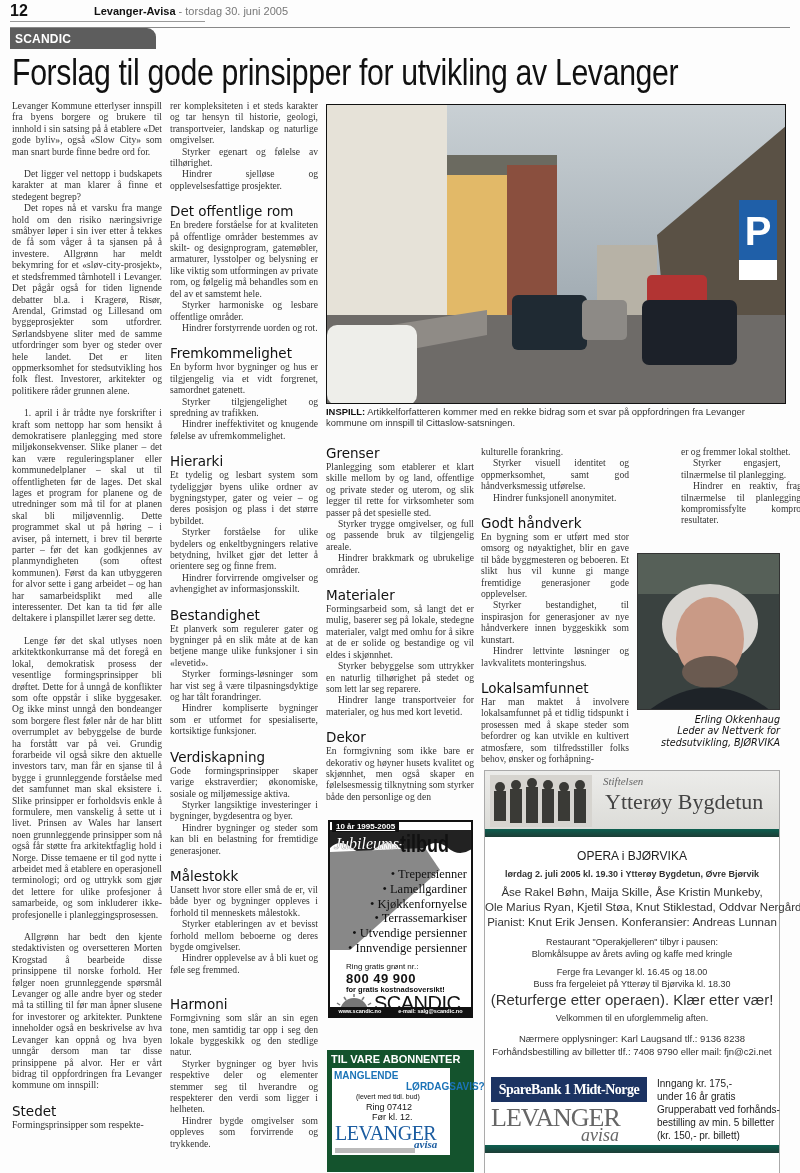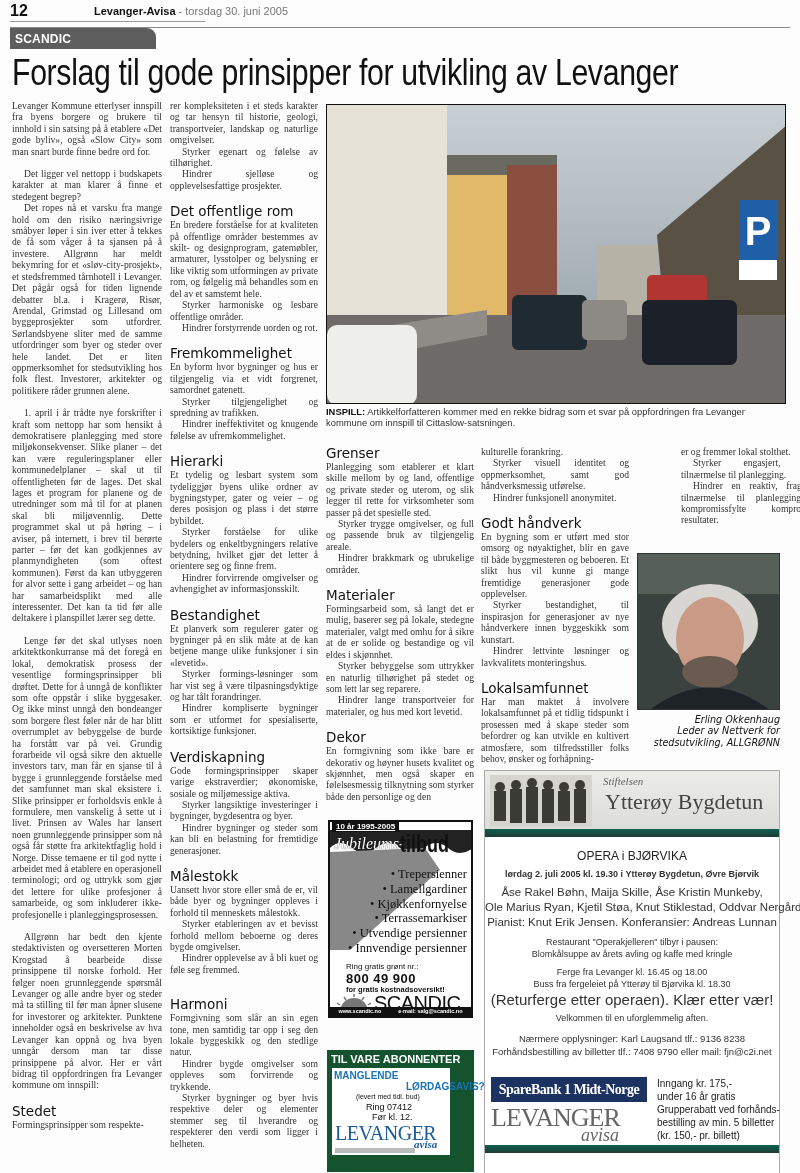--- a/index.html
+++ b/index.html
@@ -117,22 +117,22 @@
   <h3>Verdiskapning</h3>
   <p class="ni">Gode formingsprinsipper skaper varige ekstraverdier; økonomiske, sosiale og miljømessige aktiva.</p>
   <p>Styrker langsiktige investeringer i bygninger, bygdesentra og byer.</p>
   <p>Hindrer bygninger og steder som kan bli en belastning for fremtidige generasjoner.</p>
   <h3>Målestokk</h3>
   <p class="ni">Uansett hvor store eller små de er, vil både byer og bygninger oppleves i forhold til menneskets målestokk.</p>
   <p>Styrker etableringen av et bevisst forhold mellom beboerne og deres bygde omgivelser.</p>
   <p>Hindrer opplevelse av å bli kuet og føle seg fremmed.</p>
   <h3 style="margin-top:22px">Harmoni</h3>
   <p class="ni">Formgivning som slår an sin egen tone, men samtidig tar opp i seg den lokale byggeskikk og den stedlige natur.</p>
+  <p>Styrker bygninger og byer hvis respektive deler og elementer stemmer seg til hverandre og respekterer den verdi som ligger i helheten.</p>
   <p>Hindrer bygde omgivelser som oppleves som forvirrende og trykkende.</p>
-  <p>Styrker bygninger og byer hvis respektive deler og elementer stemmer seg til hverandre og respekterer den verdi som ligger i helheten.</p>
 </div>
 
 <div class="photo-main">
   <svg width="460" height="300" viewBox="0 0 460 300">
     <defs>
       <linearGradient id="sky" x1="0" y1="0" x2="0" y2="1">
           <stop offset="0" stop-color="#c9d0d4"></stop>
           <stop offset="1" stop-color="#8e9aa3"></stop>
         </linearGradient>
     </defs>
@@ -193,21 +193,21 @@
     <rect width="143" height="157" fill="#3a4240"></rect>
     <rect x="0" y="0" width="143" height="40" fill="#566058"></rect>
     <ellipse cx="72" cy="70" rx="48" ry="40" fill="#d8d6d2"></ellipse>
     <ellipse cx="72" cy="85" rx="34" ry="42" fill="#c99a86"></ellipse>
     <ellipse cx="72" cy="118" rx="28" ry="16" fill="#6a5a50"></ellipse>
     <path d="M10 157 Q72 110 133 157 Z" fill="#1e2328"></path>
   </svg>
 </div>
 <div class="portrait-cap">
   <div>Erling Okkenhaug</div>
-  <div>Leder av Nettverk for stedsutvikling, ALLGRØNN</div>
+  <div>Leder av Nettverk for stedsutvikling, BJØRVIKA</div>
 </div>
 
 <div class="ad-scandic">
   <svg class="wave" viewBox="0 0 143 120">
     <path d="M0 0 H143 V18 Q130 28 118 18 Q106 8 94 18 Q82 28 70 18 Q58 8 46 18 Q34 28 22 18 Q10 8 0 18 Z" fill="#222"></path>
     <path d="M0 22 L95 18 L110 40 L20 120 L0 120 Z" fill="#888"></path>
   </svg>
   <div class="banner">10 år 1995-2005</div>
   <div class="jub">Jubileums-</div>
   <div class="tilbud">tilbud</div>

